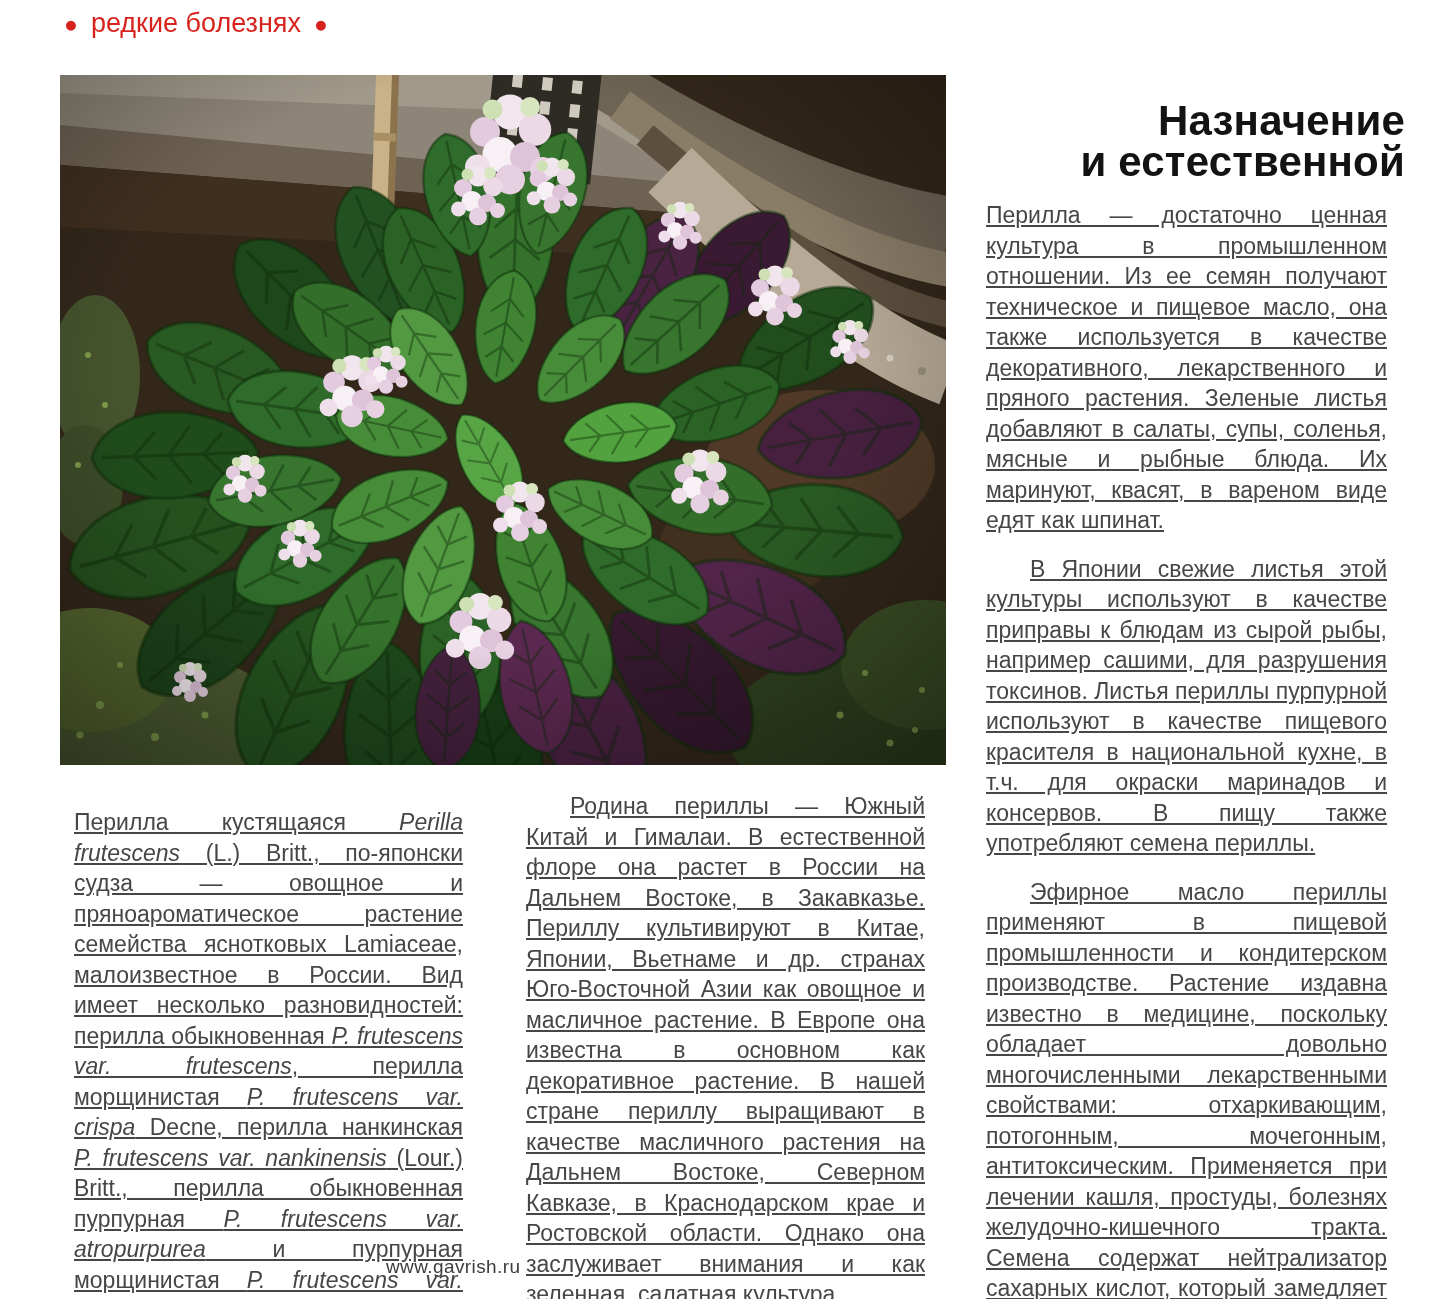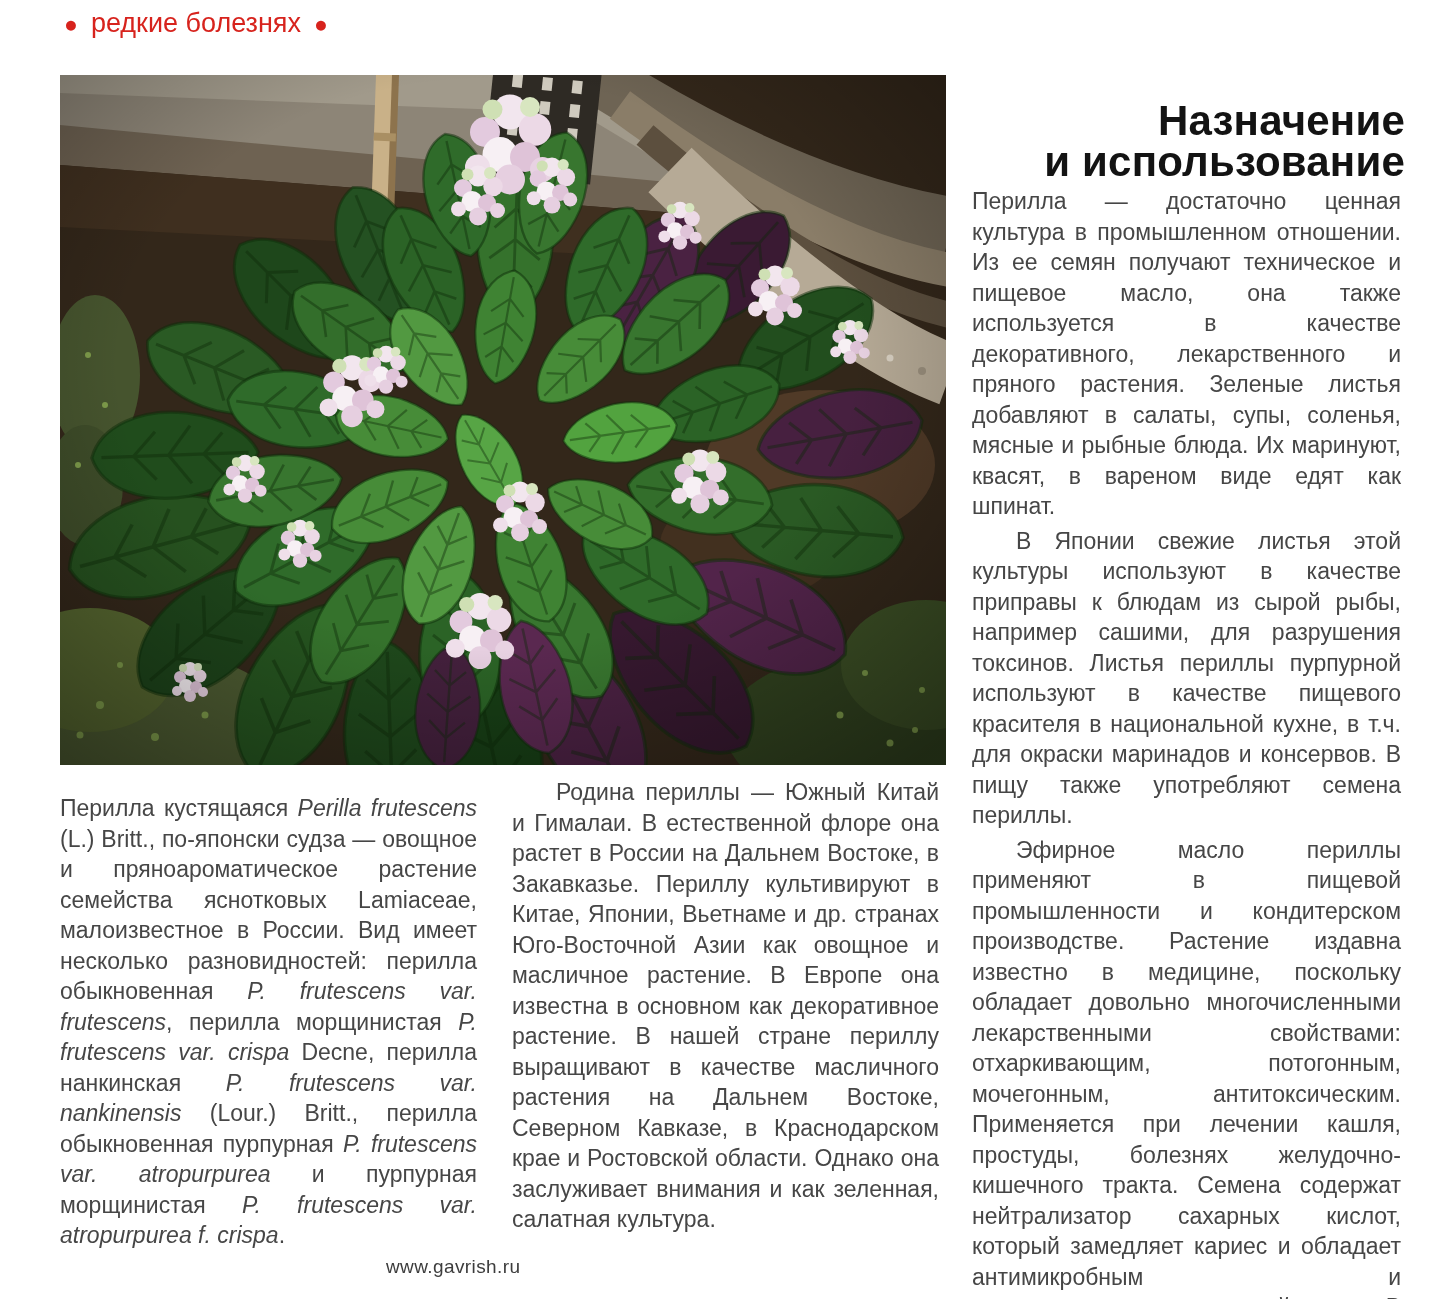--- a/index.html
+++ b/index.html
@@ -24,21 +24,21 @@
     color:#464646; text-align:justify; text-justify:inter-word;
   }
   .col-left  { left:56px;  top:789px; width:425px; }
   .col-mid   { left:508px; top:773px; width:435px; }
   .col-right { left:968px; top:100px; width:437px; }
   .col-right h2 {
     font-size:42px; line-height:41px; font-weight:700; color:#131313;
     margin-bottom:0; letter-spacing:0.2px; text-align:right;
   }
   .col-right h2 span { display:block; }
-  .bodytext p { margin:4px; }
+  .bodytext p { margin:18px;text-decoration:underline; }
   .bodytext p.indent { text-indent:44px; }
   .bodytext i { font-style:italic; }
   
   .website {
     position:absolute; left:358px; top:1256px;
     font-size:19px; color:#3d3d3d; letter-spacing:0.4px;margin-left:28px;
   }
 </style>
 </head>
 <body>
@@ -231,21 +231,21 @@
     <p><span>Перилла кустящаяся </span><i>Perilla frutescens</i><span> (L.) Britt., по-японски судза — овощное и пряноароматическое растение семейства яснотковых Lamiaceae, малоизвестное в России. Вид имеет несколько разновидностей: перилла обыкновенная </span><i>P. frutescens var. frutescens</i><span>, перилла морщинистая </span><i>P. frutescens var. crispa</i><span> Decne, перилла нанкинская </span><i>P. frutescens var. nankinensis</i><span> (Lour.) Britt., перилла обыкновенная пурпурная </span><i>P. frutescens var. atropurpurea</i><span> и пурпурная морщинистая </span><i>P. frutescens var. atropurpurea f. crispa</i><span>.</span></p>
   </div>
 
   <div class="bodytext col-mid">
     <p class="indent">Родина периллы — Южный Китай и Гималаи. В естественной флоре она растет в России на Дальнем Востоке, в Закавказье. Периллу культивируют в Китае, Японии, Вьетнаме и др. странах Юго-Восточной Азии как овощное и масличное растение. В Европе она известна в основном как декоративное растение. В нашей стране периллу выращивают в качестве масличного растения на Дальнем Востоке, Северном Кавказе, в Краснодарском крае и Ростовской области. Однако она заслуживает внимания и как зеленная, салатная культура.</p>
   </div>
 
   <aside class="bodytext col-right">
     <h2>
       <span>Назначение</span>
-      <span>и использование</span>
+      <span>и естественной</span>
     </h2>
     <p>Перилла — достаточно ценная культура в промышленном отношении. Из ее семян получают техническое и пищевое масло, она также используется в качестве декоративного, лекарственного и пряного растения. Зеленые листья добавляют в салаты, супы, соленья, мясные и рыбные блюда. Их маринуют, квасят, в вареном виде едят как шпинат.</p>
     <p class="indent">В Японии свежие листья этой культуры используют в качестве приправы к блюдам из сырой рыбы, например сашими, для разрушения токсинов. Листья периллы пурпурной используют в качестве пищевого красителя в национальной кухне, в т.ч. для окраски маринадов и консервов. В пищу также употребляют семена периллы.</p>
     <p class="indent">Эфирное масло периллы применяют в пищевой промышленности и кондитерском производстве. Растение издавна известно в медицине, поскольку обладает довольно многочисленными лекарственными свойствами: отхаркивающим, потогонным, мочегонным, антитоксическим. Применяется при лечении кашля, простуды, болезнях желудочно-кишечного тракта. Семена содержат нейтрализатор сахарных кислот, который замедляет кариес и обладает антимикробным и противовоспалительным действием. В косметологии сырье периллы включают в состав корректирующих антицеллюлитных гелей.</p>
   </aside>
 
   <div class="website">www.gavrish.ru</div>
 
 </div>
 

